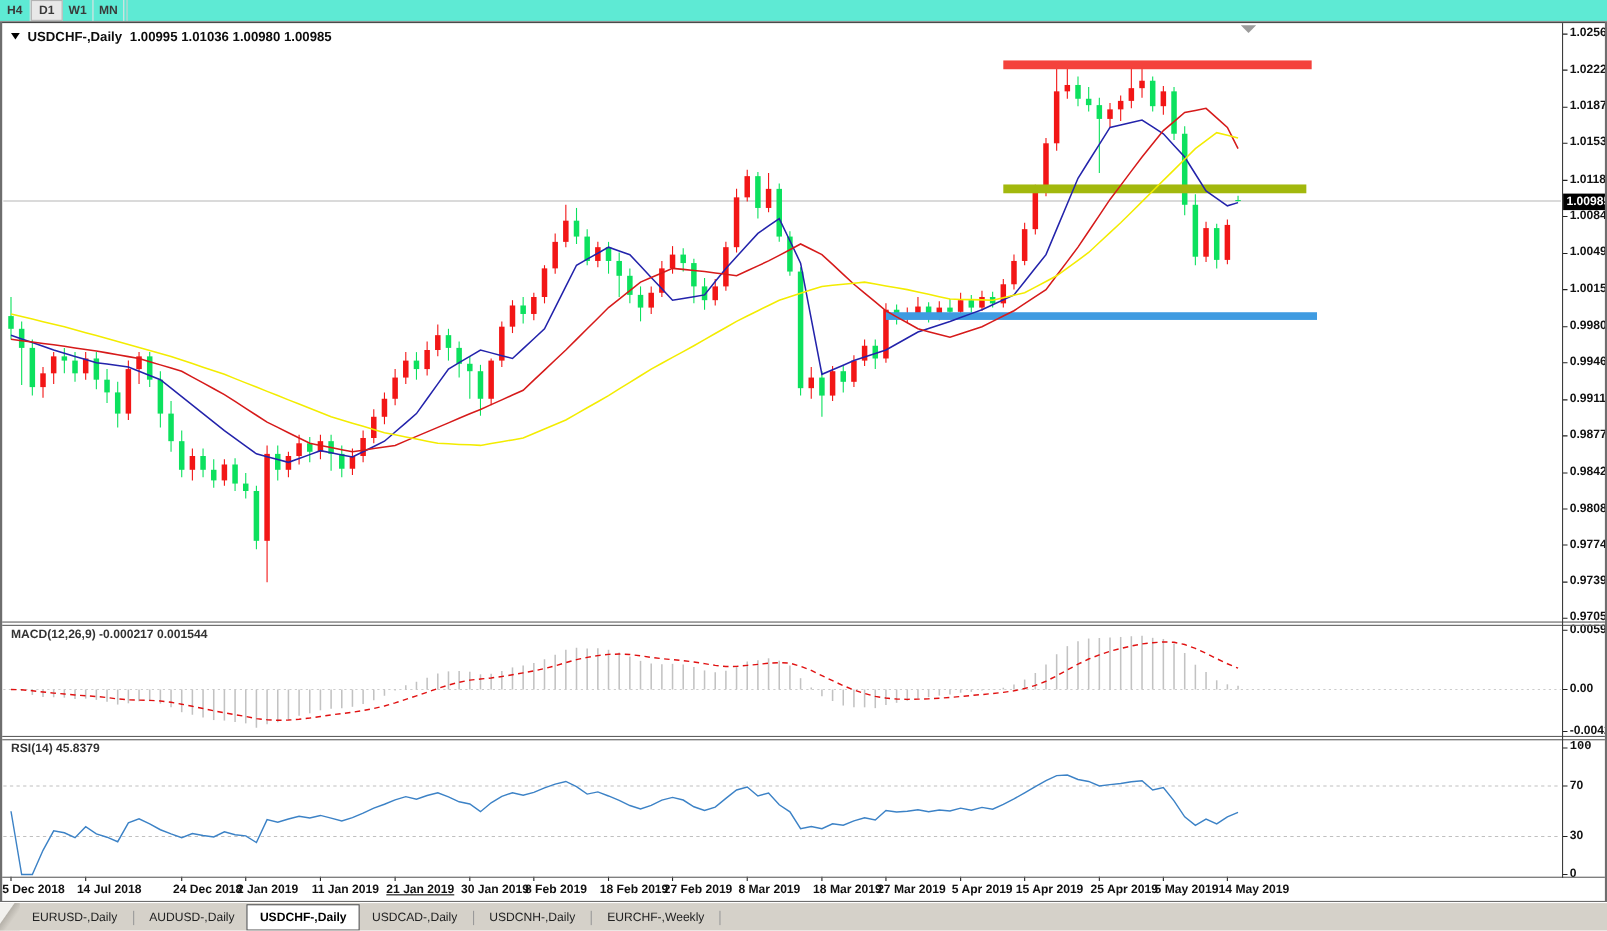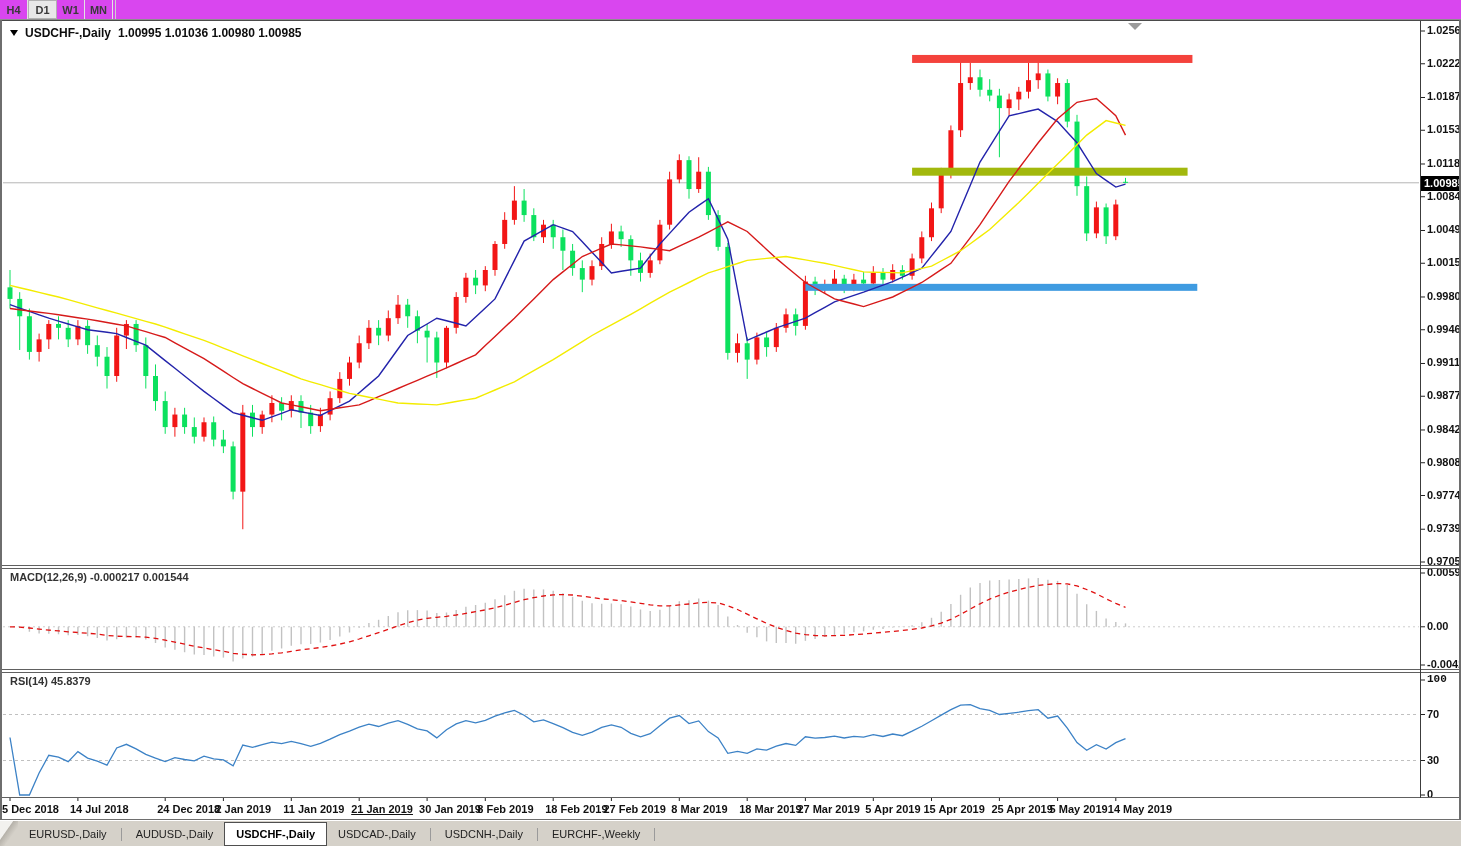--- a/index.html
+++ b/index.html
@@ -1,18 +1,18 @@
 <!DOCTYPE html>
 <html><head>
 <meta charset="utf-8">
 <style>
   html,body{margin:0;padding:0;}
   body{width:1461px;height:846px;background:#ffffff;font-family:"Liberation Sans",sans-serif;position:relative;overflow:hidden;}
   
-  #toolbar{position:absolute;left:0;top:0;width:1461px;height:19px;background:#d946ef;border-bottom:1px solid #8e8e8e;display:flex;align-items:stretch;z-index:6;}
+  #toolbar{position:absolute;left:0;top:0;width:1461px;height:19px;background:#5eead4;border-bottom:1px solid #8e8e8e;display:flex;align-items:stretch;z-index:6;}
   .tbtn{width:27px;display:flex;align-items:center;justify-content:center;font-size:11px;font-weight:700;color:#3a3a3a;border-right:1px solid #e3e3e3;cursor:default;}
   .tbtn.active{background:#e8e8e8;border:1px solid #b2b2b2;}
   .tb-end{width:1px;background:#cfcfcf;margin-left:2px;}
   
   .frame{position:absolute;background:#6e6e6e;z-index:5;}
   .pane-sep{position:absolute;left:2px;width:1457px;height:1px;background:#606060;z-index:5;}
   #axis-divider{position:absolute;left:1420px;top:21px;width:1px;height:777px;background:#3c3c3c;z-index:5;}
   
   #chart-svg{position:absolute;left:0;top:0;z-index:1;pointer-events:none;}
   

